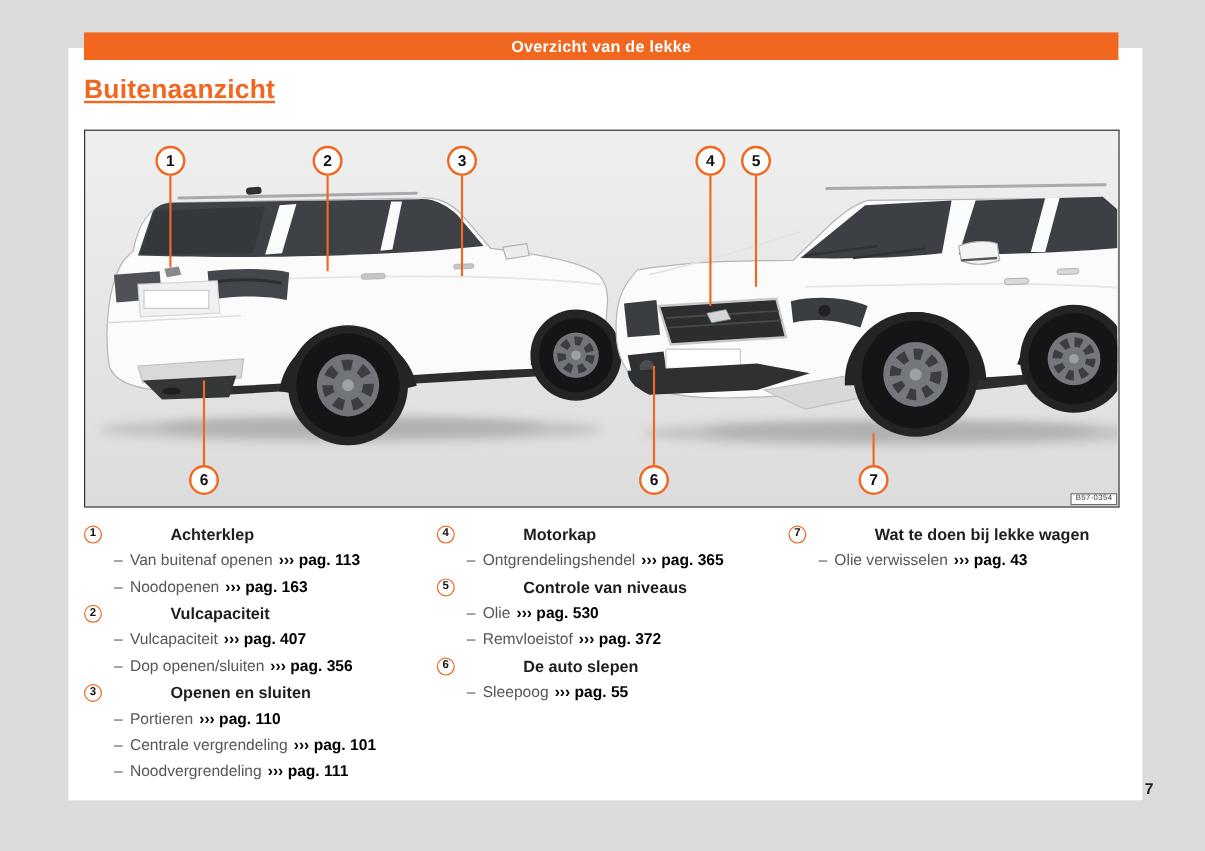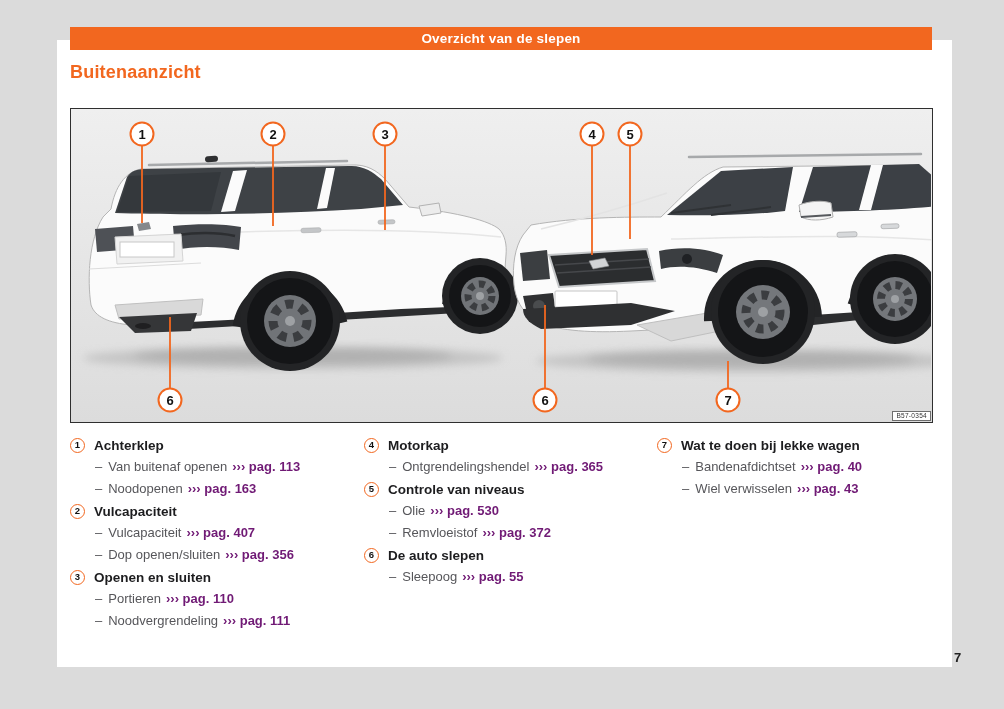--- a/index.html
+++ b/index.html
@@ -1,46 +1,46 @@
 <!DOCTYPE html>
 <html style="--accent: #F2671F;"><head>
 <meta charset="utf-8">
 <style>
   html,body{margin:0;padding:0;background:#dbdbdb;}
   .canvas{position:relative;width:1004px;height:709px;background:#dbdbdb;overflow:hidden;
           font-family:"Liberation Sans","DejaVu Sans",sans-serif;}
   .page{position:absolute;left:57px;top:40px;width:895px;height:627px;background:#ffffff;}
   .header-bar{position:absolute;left:70px;top:27px;width:862px;height:23px;background:var(--accent);
               color:#fff;font-size:13.5px;font-weight:bold;text-align:center;line-height:23px;letter-spacing:.2px;}
-  .page-title{position:absolute;left:70px;top:62px;color:var(--accent);font-size:18px;font-weight:bold;letter-spacing:.2px;}
+  .page-title{position:absolute;left:70px;top:62px;color:var(--accent);font-size:22px;font-weight:bold;letter-spacing:.2px;text-decoration:underline;}
   .figure{position:absolute;left:70px;top:108px;width:863px;height:315px;box-sizing:border-box;
           border:1.5px solid #2f2f2f;background:linear-gradient(#efefef,#dcdcdc);}
   .figure svg{position:absolute;left:0;top:0;}
   .figure-code{position:absolute;right:1px;bottom:1px;background:#fff;border:1px solid #6e6e6e;
                color:#333;font-size:6.5px;line-height:8px;padding:0 3px;letter-spacing:.3px;}
   .legend-col{position:absolute;top:434px;width:292px;}
   .col-1{left:70px;} .col-2{left:364px;} .col-3{left:657px;}
   .item-head{display:flex;align-items:center;height:22px;}
   .badge{flex:0 0 15px;width:15px;height:15px;box-sizing:border-box;border:1.5px solid var(--accent);
          border-radius:50%;color:#111;font-size:9.5px;font-weight:bold;display:flex;align-items:center;
          justify-content:center;margin-right:9px;background:#fff;line-height:1;}
-  .item-title{font-size:13.5px;font-weight:bold;color:#1d1d1f;white-space:nowrap;}
+  .item-title{font-size:13.5px;font-weight:bold;color:#1d1d1f;white-space:nowrap;margin-left:48px;}
   .sub{height:22px;line-height:22px;padding-left:25px;font-size:13px;color:#56565a;white-space:nowrap;}
   .sub .dash{margin-right:6px;}
-  .sub .ref{font-weight:bold;color:#701a75;margin-left:5px;}
+  .sub .ref{font-weight:bold;color:#000000;margin-left:5px;}
   .page-number{position:absolute;left:954px;top:650px;font-size:13px;font-weight:bold;color:#222;}
 </style>
 </head>
 <body>
 
 <div class="canvas">
   <div class="page"></div>
 
   <div class="header-bar">
-    <span>Overzicht van de slepen</span>
+    <span>Overzicht van de lekke</span>
   </div>
 
   <div class="page-title">Buitenaanzicht</div>
 
   <div class="figure">
     <svg width="860" height="312" viewBox="0 0 860 312">
       <defs>
         <filter id="soft" x="-40%" y="-200%" width="180%" height="500%">
           <feGaussianBlur stdDeviation="4"></feGaussianBlur>
         </filter>
@@ -220,20 +220,21 @@
         </div>
         <div class="sub"><span class="dash">–</span><span class="sub-label">Vulcapaciteit</span><span class="ref">››› pag. 407</span></div>
         <div class="sub"><span class="dash">–</span><span class="sub-label">Dop openen/sluiten</span><span class="ref">››› pag. 356</span></div>
       </div>
       <div class="item">
         <div class="item-head">
           <span class="badge">3</span>
           <span class="item-title">Openen en sluiten</span>
         </div>
         <div class="sub"><span class="dash">–</span><span class="sub-label">Portieren</span><span class="ref">››› pag. 110</span></div>
+        <div class="sub"><span class="dash">–</span><span class="sub-label">Centrale vergrendeling</span><span class="ref">››› pag. 101</span></div>
         <div class="sub"><span class="dash">–</span><span class="sub-label">Noodvergrendeling</span><span class="ref">››› pag. 111</span></div>
       </div>
     </div>
   <div class="legend-col col-2" id="legend-col-1">
       <div class="item">
         <div class="item-head">
           <span class="badge">4</span>
           <span class="item-title">Motorkap</span>
         </div>
         <div class="sub"><span class="dash">–</span><span class="sub-label">Ontgrendelingshendel</span><span class="ref">››› pag. 365</span></div>
@@ -253,19 +254,18 @@
         </div>
         <div class="sub"><span class="dash">–</span><span class="sub-label">Sleepoog</span><span class="ref">››› pag. 55</span></div>
       </div>
     </div>
   <div class="legend-col col-3" id="legend-col-2">
       <div class="item">
         <div class="item-head">
           <span class="badge">7</span>
           <span class="item-title">Wat te doen bij lekke wagen</span>
         </div>
-        <div class="sub"><span class="dash">–</span><span class="sub-label">Bandenafdichtset</span><span class="ref">››› pag. 40</span></div>
-        <div class="sub"><span class="dash">–</span><span class="sub-label">Wiel verwisselen</span><span class="ref">››› pag. 43</span></div>
+        <div class="sub"><span class="dash">–</span><span class="sub-label">Olie verwisselen</span><span class="ref">››› pag. 43</span></div>
       </div>
     </div>
 
   <div class="page-number">7</div>
 </div>
 
 </body></html>

